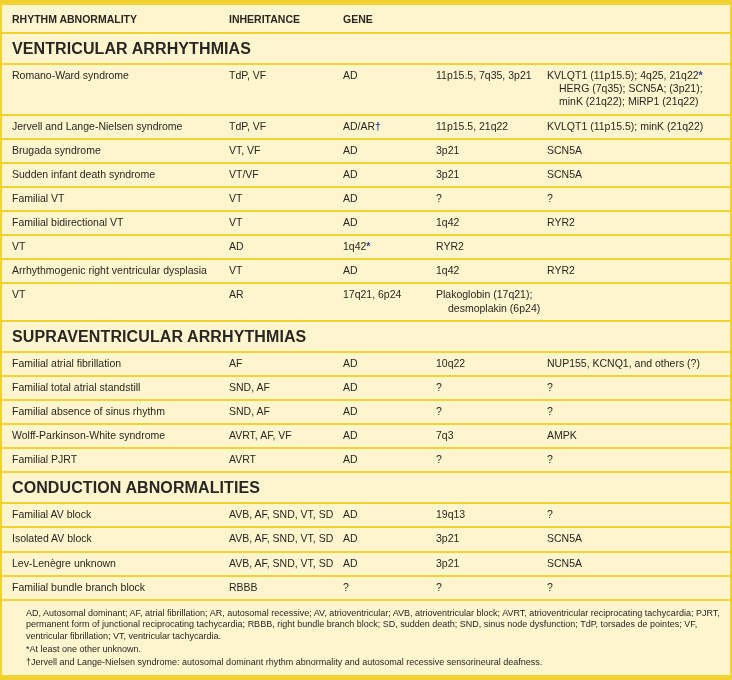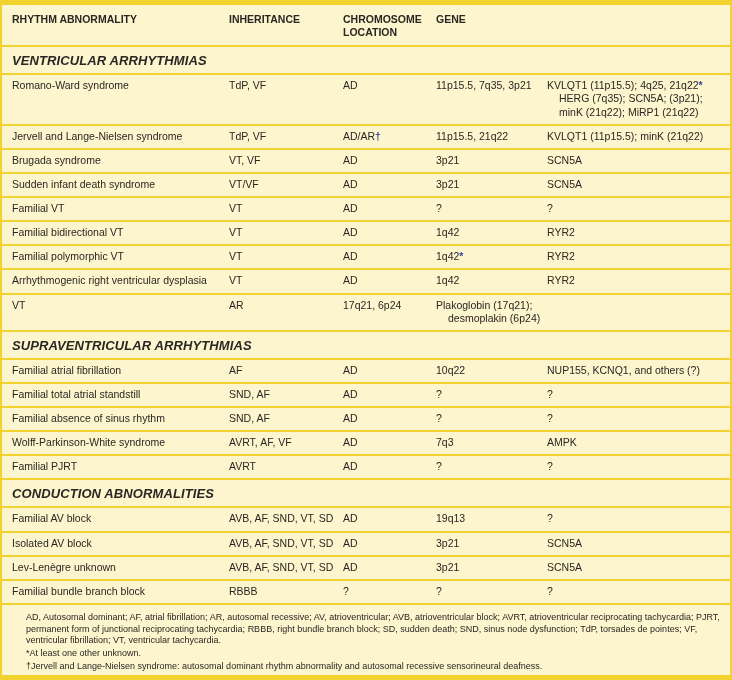--- a/index.html
+++ b/index.html
@@ -24,42 +24,39 @@
     grid-template-columns:217px 114px 93px 111px 1fr;
     padding:4px 8px 5px 10px;
     border-bottom:2px solid var(--gold);
     font-size:10.5px;line-height:1.25;
   }
   .header-row{padding-top:8px;padding-bottom:6px;font-weight:bold;}
   .header-row .cell{display:flex;align-items:flex-start;padding-right:8px;}
   .section-row{
     padding:6px 10px 5px 10px;
     border-bottom:2px solid var(--gold);
-    font-size:13px;font-weight:bold;letter-spacing:.1px;font-style:italic;
+    font-size:16px;font-weight:bold;letter-spacing:.1px;
   }
   .cell{padding-right:8px;}
   .c-gene{padding-left:12px;text-indent:-12px;padding-right:2px;}
   .it{}
   .bl{color:var(--blue);font-weight:bold;}
   .footnotes{padding:7px 10px 0 24px;font-size:9px;line-height:1.3;}
   .fline{margin-bottom:1px;}
 </style>
 </head>
 <body>
 
 <div class="tablewrap">
   <div class="header-row">
     <div class="cell">
         <span>RHYTHM ABNORMALITY</span>
       </div>
     <div class="cell">
         <span>INHERITANCE</span>
-      </div>
-    <div class="cell">
-        <span>CHROMOSOME LOCATION</span>
       </div>
     <div class="cell">
         <span>GENE</span>
       </div>
   </div>
   <div>
       <div class="section-row">VENTRICULAR ARRHYTHMIAS</div>
       <div class="row">
         <div class="cell c-disease">Romano-Ward syndrome</div>
         <div class="cell c-rhythm">TdP, VF</div>
@@ -96,21 +93,20 @@
         <div class="cell c-gene">?</div>
       </div>
       <div class="row">
         <div class="cell c-disease">Familial bidirectional VT</div>
         <div class="cell c-rhythm">VT</div>
         <div class="cell c-inheritance">AD</div>
         <div class="cell c-chromosome">1q42</div>
         <div class="cell c-gene"><span class="it">RYR2</span></div>
       </div>
       <div class="row">
-        <div class="cell c-disease">Familial polymorphic VT</div>
         <div class="cell c-rhythm">VT</div>
         <div class="cell c-inheritance">AD</div>
         <div class="cell c-chromosome"><span>1q42</span><span class="bl">*</span></div>
         <div class="cell c-gene"><span class="it">RYR2</span></div>
       </div>
       <div class="row">
         <div class="cell c-disease">Arrhythmogenic right ventricular dysplasia</div>
         <div class="cell c-rhythm">VT</div>
         <div class="cell c-inheritance">AD</div>
         <div class="cell c-chromosome">1q42</div>

